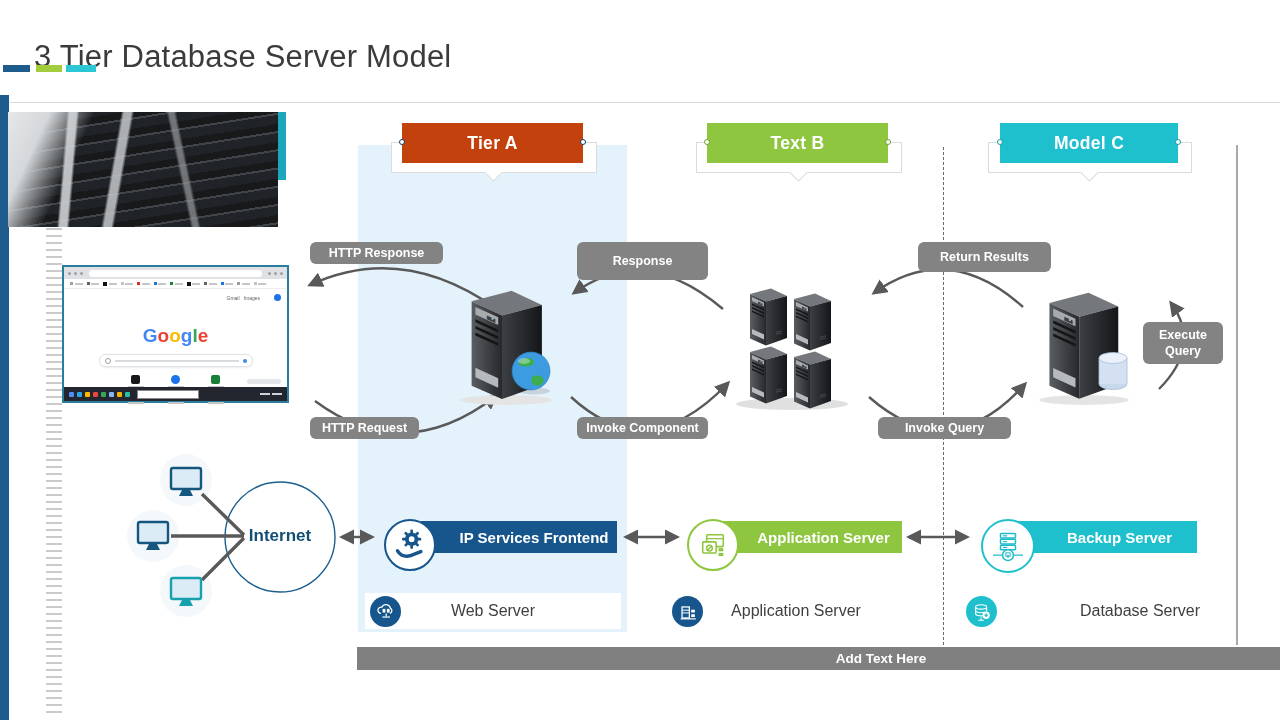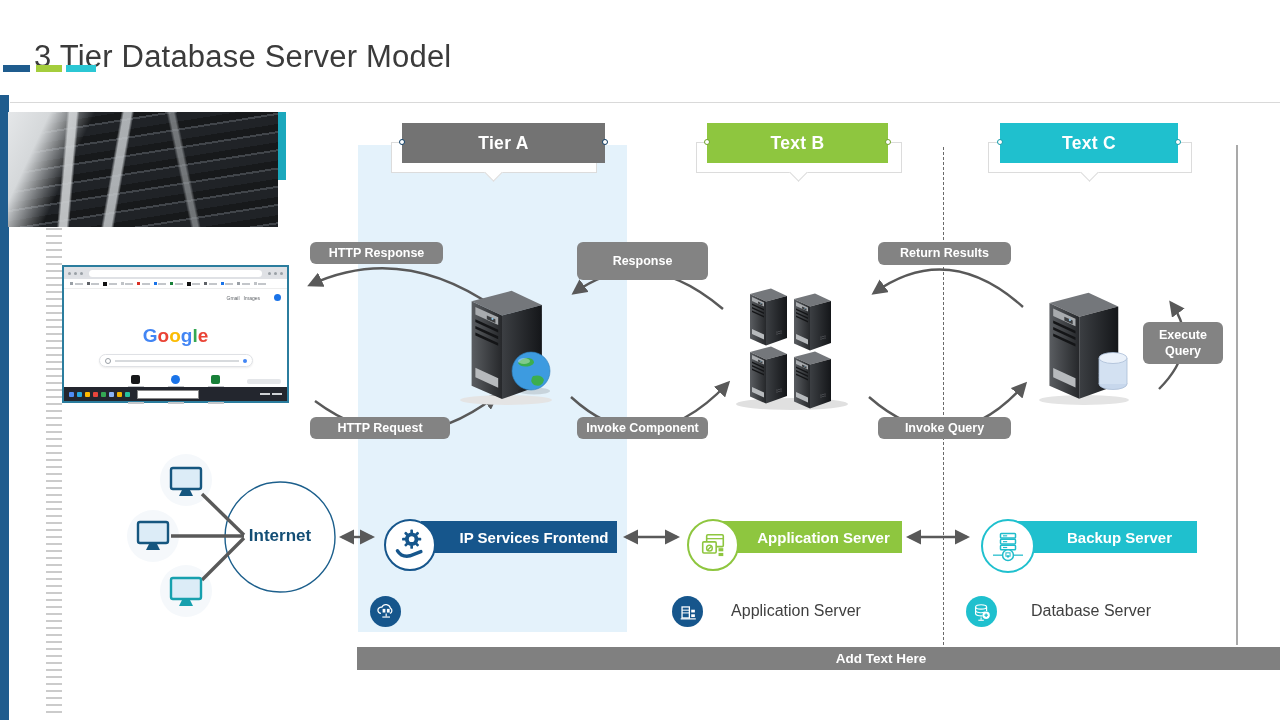--- a/index.html
+++ b/index.html
@@ -104,34 +104,34 @@
   <div class="leftbar"></div>
   <div class="dashcol"></div>
   <div class="photo"></div>
   <div class="tealbar"></div>
 
   <div class="panelA"></div>
   <div class="vline-dashed"></div>
   <div class="vline-solid"></div>
 
   <div class="tierbox" style="left:391px;width:204px;"></div>
-  <div class="tierrect" style="left:402px;width:203px;background:#737373;">
+  <div class="tierrect" style="left:402px;width:181px;background:#c2410c;">
     <span>Tier A</span>
     <span class="handle" style="left:-3px;border:1.5px solid #0f3e66;"></span>
     <span class="handle" style="right:-3px;border:1.5px solid #0f3e66;"></span>
   </div>
   <div class="tierbox" style="left:696px;width:204px;"></div>
   <div class="tierrect" style="left:707px;width:181px;background:#8ec63f;">
     <span>Text B</span>
     <span class="handle" style="left:-3px;border:1.5px solid #6fa32b;"></span>
     <span class="handle" style="right:-3px;border:1.5px solid #6fa32b;"></span>
   </div>
   <div class="tierbox" style="left:988px;width:202px;"></div>
   <div class="tierrect" style="left:1000px;width:178px;background:#1fc0ce;">
-    <span>Text C</span>
+    <span>Model C</span>
     <span class="handle" style="left:-3px;border:1.5px solid #149dab;"></span>
     <span class="handle" style="right:-3px;border:1.5px solid #149dab;"></span>
   </div>
 
   <svg class="overlay" width="1280" height="720" viewBox="0 0 1280 720">
     <defs>
       <marker id="ah" viewBox="0 0 10 10" refX="8" refY="5" markerWidth="6.5" markerHeight="6.5" orient="auto-start-reverse">
         <path d="M0,0 L10,5 L0,10 z" fill="#595959"></path>
       </marker>
       <linearGradient id="gSide" x1="0" y1="0" x2="1" y2="0">
@@ -227,24 +227,24 @@
     <g transform="translate(1113,372)">
       <ellipse cx="0" cy="12" rx="14" ry="5.5" fill="#c7d7ec" stroke="#aabdd6" stroke-width="0.8"></ellipse>
       <rect x="-14" y="-14" width="28" height="26" fill="#d3e1f2"></rect>
       <line x1="-14" y1="-14" x2="-14" y2="12" stroke="#aabdd6" stroke-width="0.8"></line>
       <line x1="14" y1="-14" x2="14" y2="12" stroke="#aabdd6" stroke-width="0.8"></line>
       <ellipse cx="0" cy="-14" rx="14" ry="5.5" fill="#eaf1fa" stroke="#aabdd6" stroke-width="0.8"></ellipse>
     </g>
   </svg>
 
   <div class="glabel" style="left:310px;top:242px;width:133px;height:22px;">HTTP Response</div>
-  <div class="glabel" style="left:310px;top:417px;width:140px;height:22px;">HTTP Request</div>
+  <div class="glabel" style="left:310px;top:417px;width:109px;height:22px;">HTTP Request</div>
   <div class="glabel" style="left:577px;top:242px;width:131px;height:38px;">Response</div>
   <div class="glabel" style="left:577px;top:417px;width:131px;height:22px;">Invoke Component</div>
-  <div class="glabel" style="left:878px;top:242px;width:133px;height:23px;">Return Results</div>
+  <div class="glabel" style="left:918px;top:242px;width:133px;height:30px;">Return Results</div>
   <div class="glabel" style="left:878px;top:417px;width:133px;height:22px;">Invoke Query</div>
   <div class="glabel" style="left:1143px;top:322px;width:80px;height:42px;">Execute Query</div>
 
   <div class="browser">
     <div class="b-top">
       <span class="b-dot"></span>
       <span class="b-dot"></span>
       <span class="b-dot"></span>
       <span class="b-addr"></span>
       <span class="b-dot"></span>
@@ -417,20 +417,23 @@
           <line x1="18" y1="25.8" x2="23" y2="25.8"></line>
       </g>
       <line x1="6" y1="35" x2="17" y2="35" stroke="#1fbccb" stroke-width="1.5"></line>
       <line x1="31" y1="35" x2="42" y2="35" stroke="#1fbccb" stroke-width="1.5"></line>
       <circle cx="24" cy="35" r="6.5" fill="#fff" stroke="#1fbccb" stroke-width="1.8"></circle>
       <rect x="21.5" y="32.2" width="5" height="4" fill="none" stroke="#1fbccb" stroke-width="1.2"></rect>
       <rect x="22.7" y="35.2" width="2.6" height="2.6" fill="#1fbccb"></rect>
     </svg>
   </div>
 
+  <div class="rowbar" style="left:365px;width:256px;background:#fff;">
+    <span>Web Server</span>
+  </div>
   <div class="rowicon" style="left:370px;background:#16568c;">
     <svg width="22" height="22" viewBox="0 0 24 24">
       <path d="M6.5 13.5 a3.4 3.4 0 1 1 .9 -6.7 a5 5 0 0 1 9.4 1 a3.1 3.1 0 0 1 -.6 5.7" fill="none" stroke="#fff" stroke-width="1.4"></path>
       <rect x="8.3" y="8.6" width="3" height="4" fill="#fff"></rect>
       <rect x="13" y="8.6" width="3" height="4" fill="#fff"></rect>
       <line x1="12.2" y1="13.5" x2="12.2" y2="17" stroke="#fff" stroke-width="1.3"></line>
       <line x1="8" y1="17.5" x2="16.4" y2="17.5" stroke="#fff" stroke-width="1.3"></line>
     </svg>
   </div>
 
@@ -441,21 +444,21 @@
     <svg width="22" height="22" viewBox="0 0 24 24">
       <rect x="5.5" y="6.5" width="8" height="12" fill="none" stroke="#fff" stroke-width="1.4"></rect>
       <line x1="5.5" y1="10" x2="13.5" y2="10" stroke="#fff" stroke-width="1.1"></line>
       <line x1="5.5" y1="13" x2="13.5" y2="13" stroke="#fff" stroke-width="1.1"></line>
       <rect x="15.5" y="9.5" width="4" height="3" fill="#fff"></rect>
       <rect x="15.5" y="14.5" width="4" height="3" fill="#fff"></rect>
       <line x1="4" y1="19.5" x2="20.5" y2="19.5" stroke="#fff" stroke-width="1.3"></line>
     </svg>
   </div>
 
-  <div class="rowbar" style="left:955px;width:272px;">
+  <div class="rowbar" style="left:1004px;width:272px;">
     <span>Database Server</span>
   </div>
   <div class="rowicon" style="left:966px;background:#1fc0ce;">
     <svg width="22" height="22" viewBox="0 0 24 24">
       <ellipse cx="11" cy="6.5" rx="6" ry="2.4" fill="none" stroke="#fff" stroke-width="1.3"></ellipse>
       <path d="M5 6.5 V14 a6 2.4 0 0 0 7.5 2.2 M17 6.5 V11" fill="none" stroke="#fff" stroke-width="1.3"></path>
       <path d="M5 10.5 a6 2.4 0 0 0 10 1.6" fill="none" stroke="#fff" stroke-width="1.1"></path>
       <circle cx="16.5" cy="15.5" r="4" fill="#fff"></circle>
       <line x1="16.5" y1="13.6" x2="16.5" y2="17.4" stroke="#1fc0ce" stroke-width="1.4"></line>
       <line x1="14.6" y1="15.5" x2="18.4" y2="15.5" stroke="#1fc0ce" stroke-width="1.4"></line>

